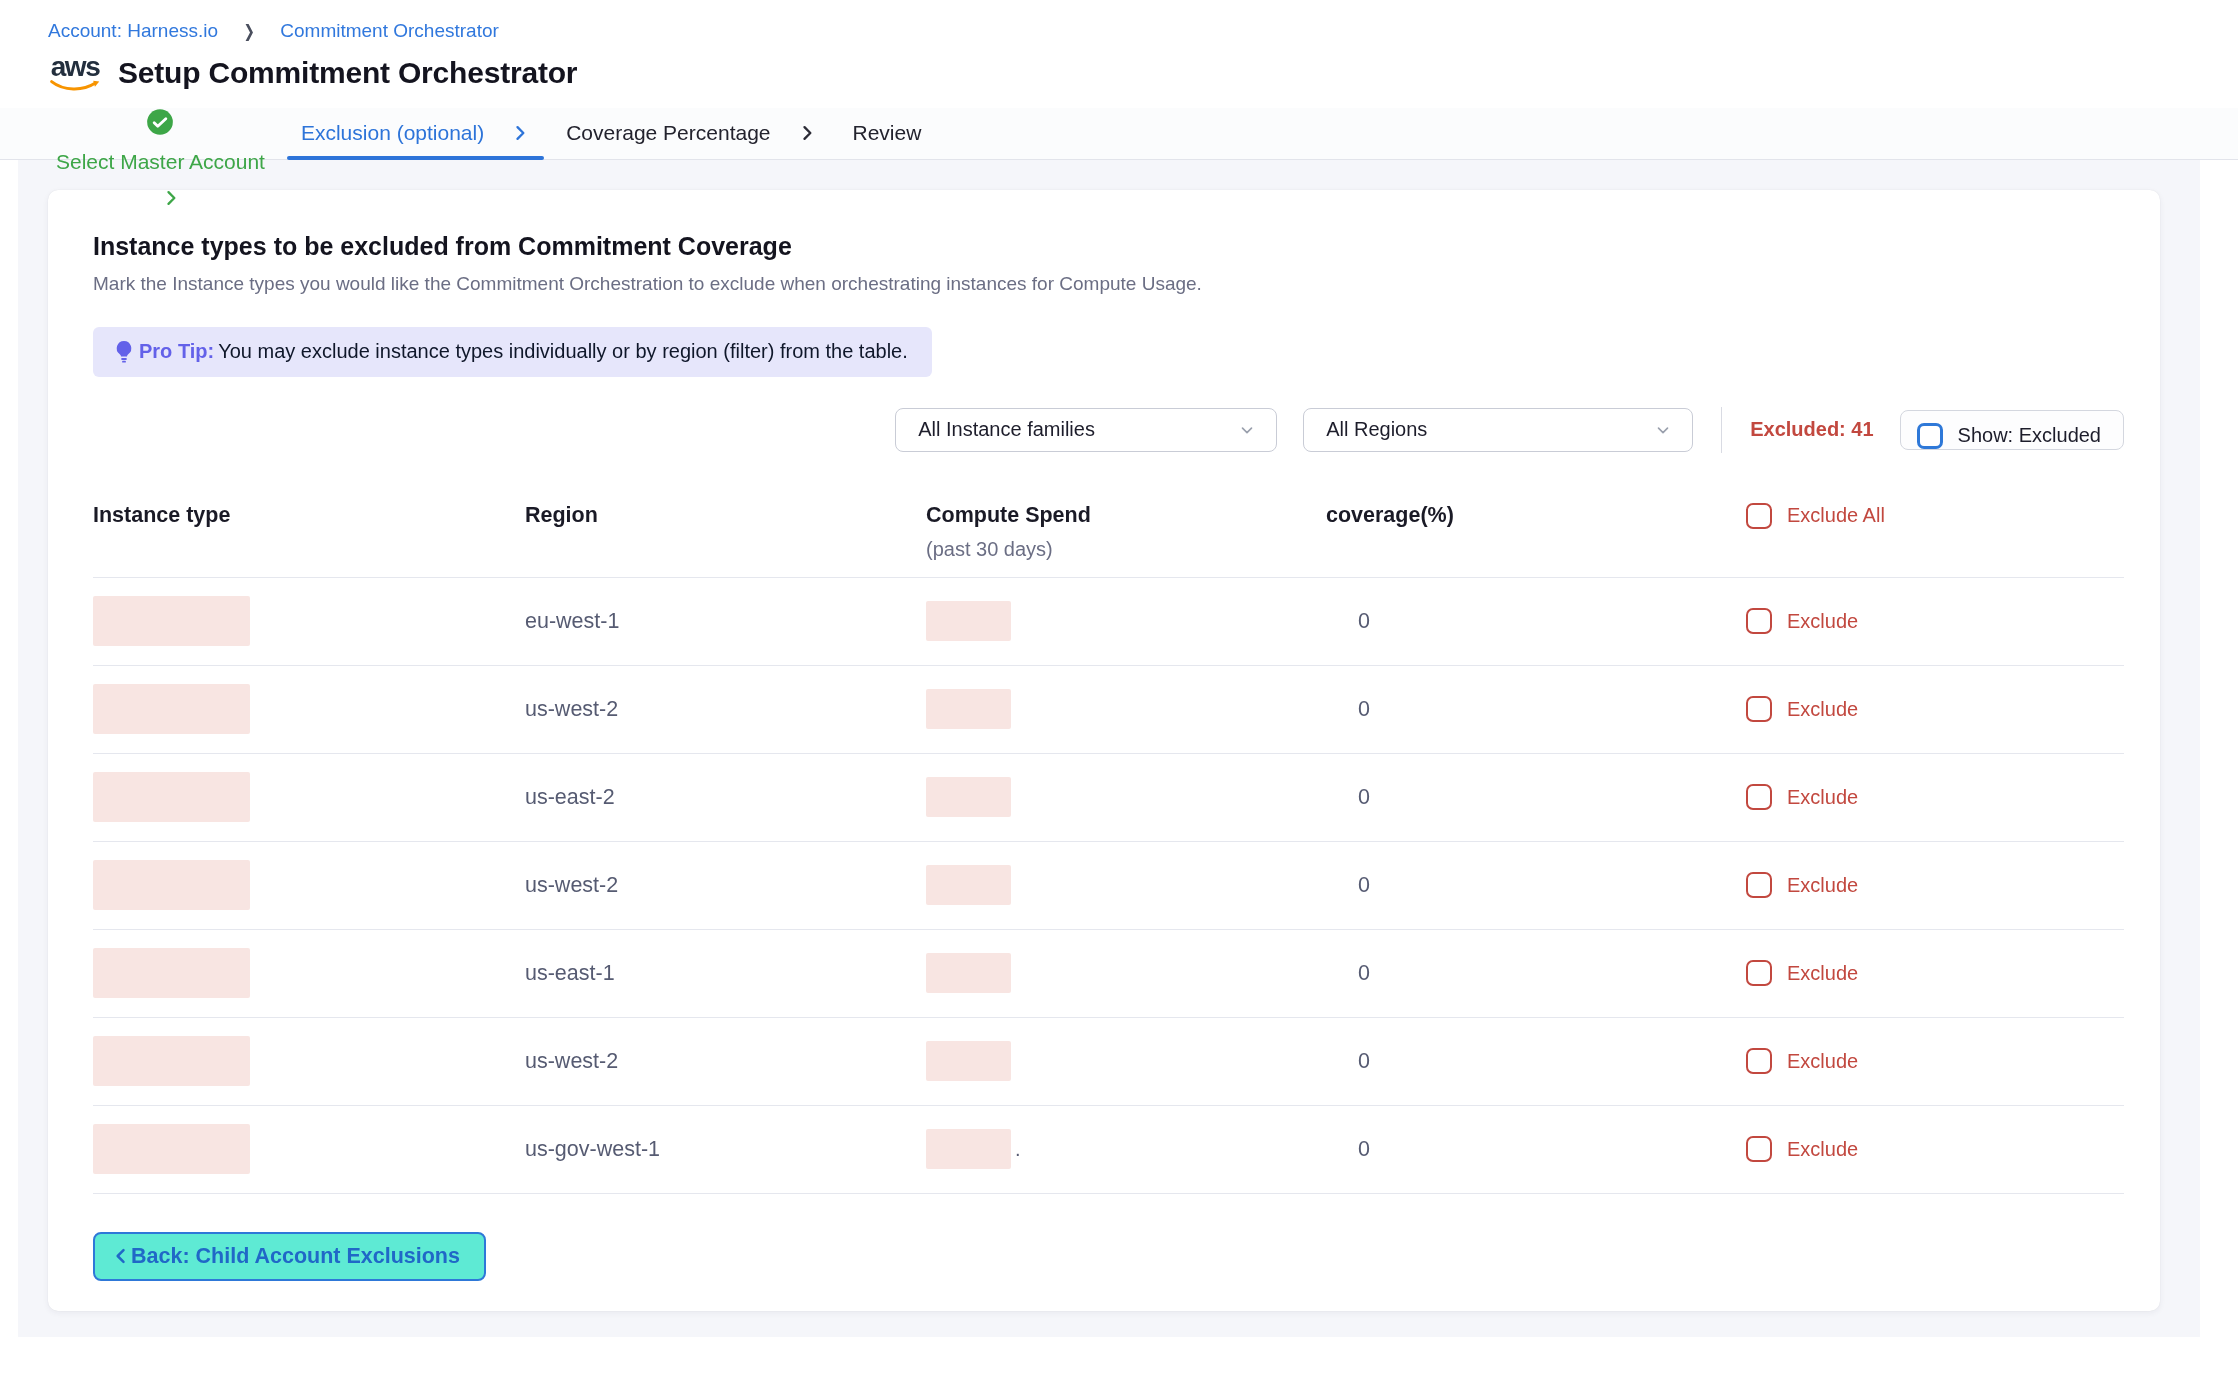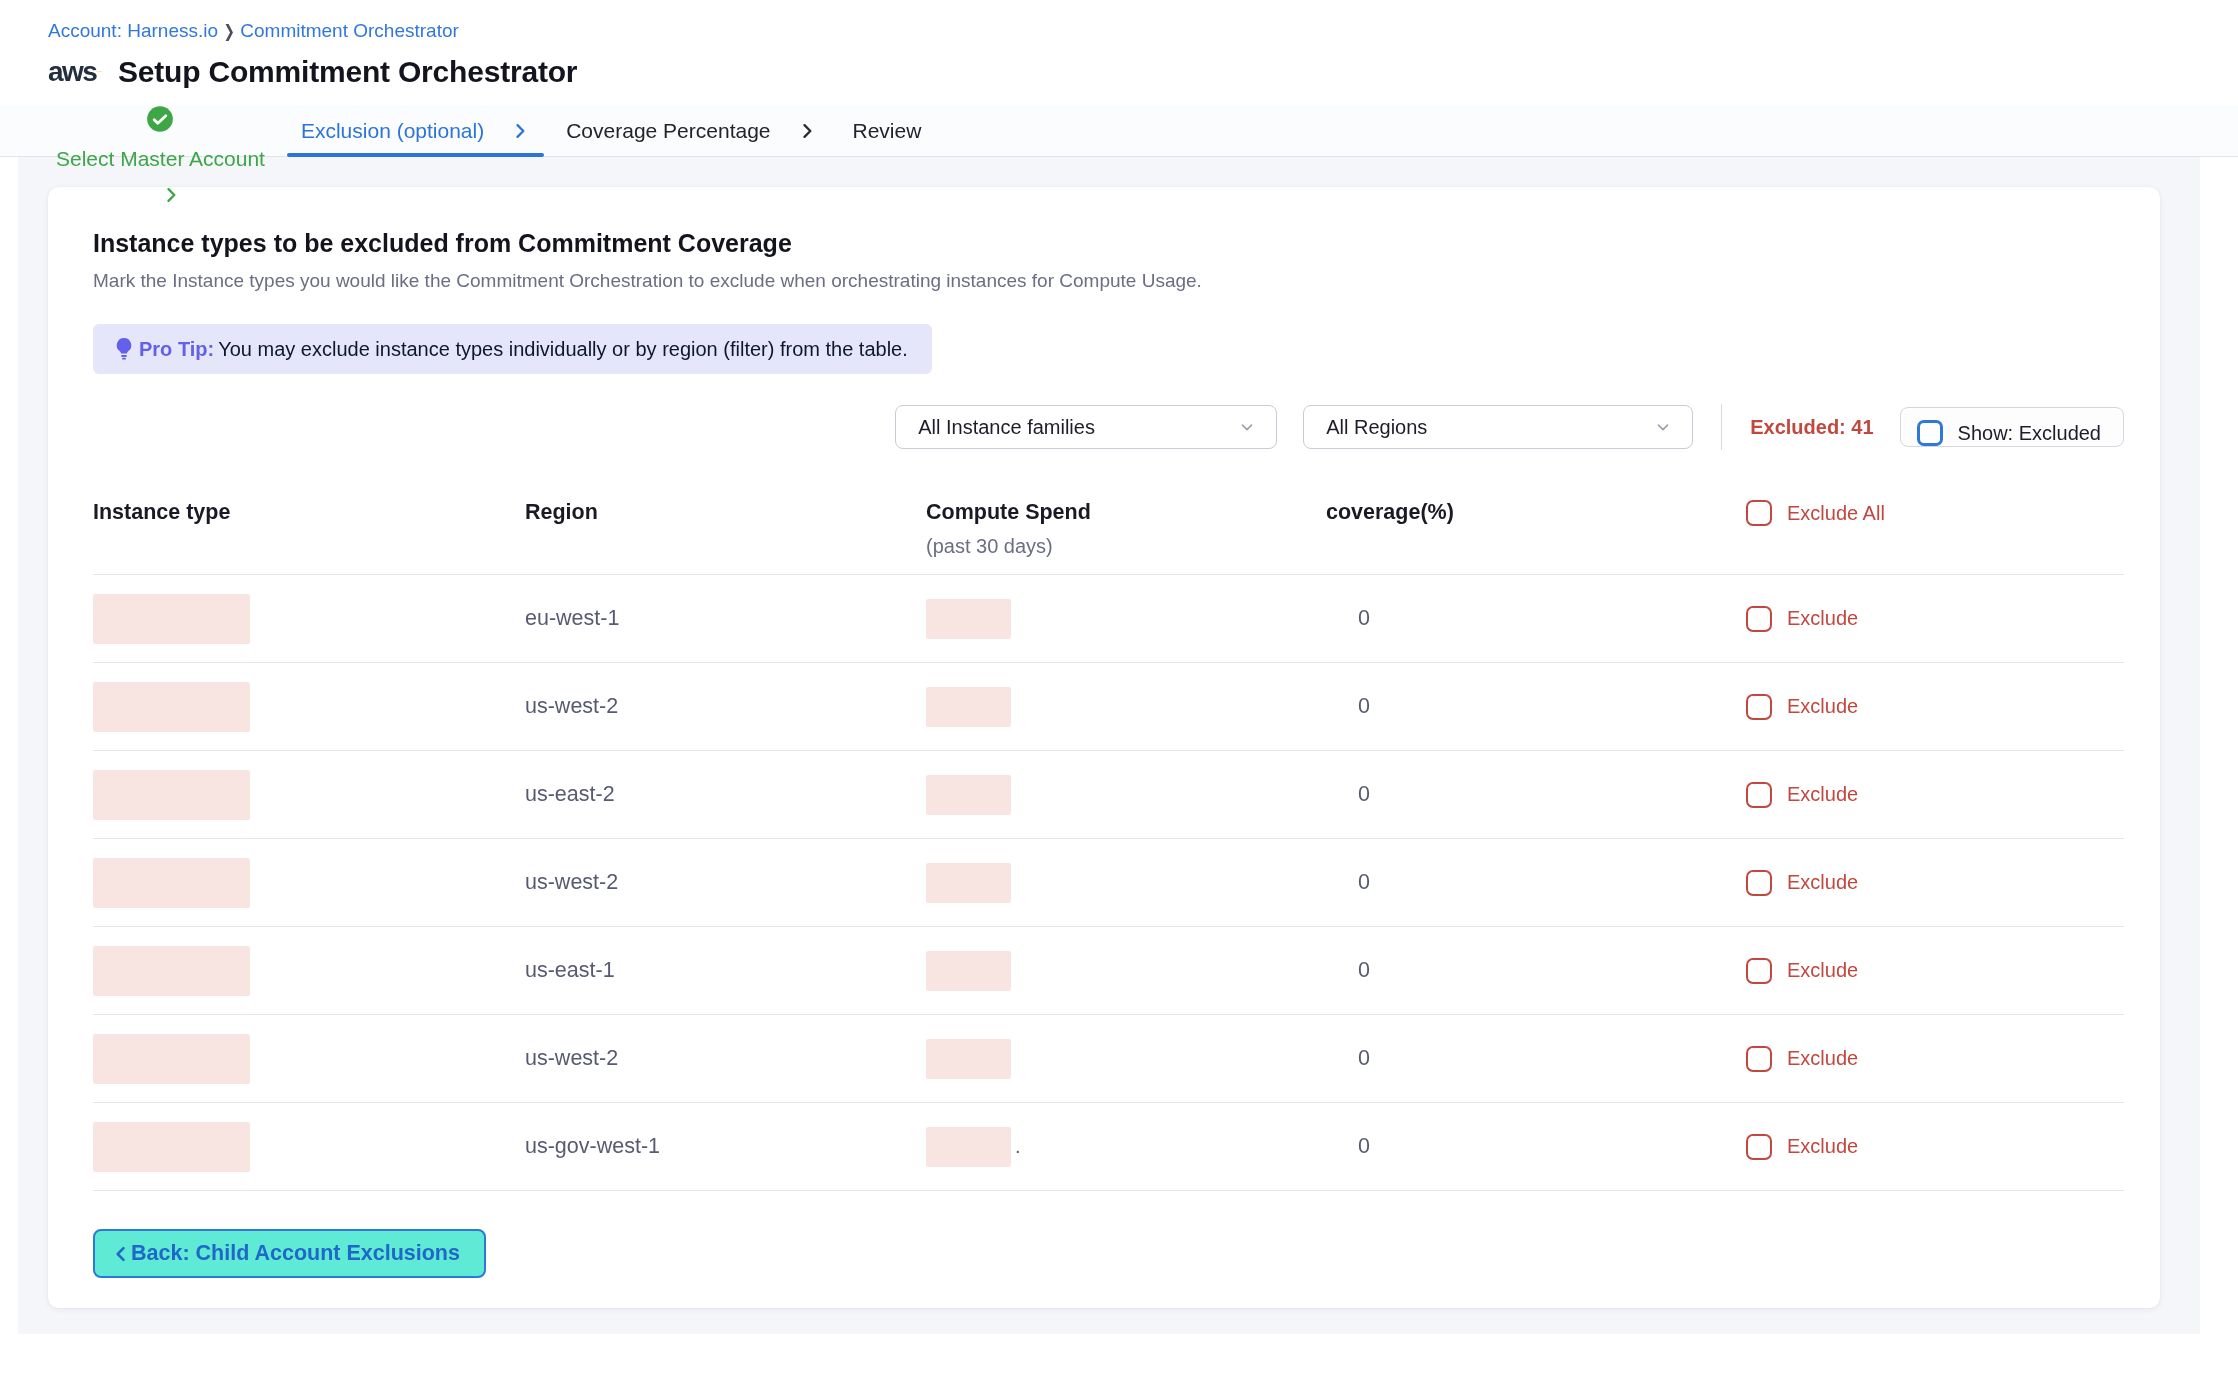--- a/index.html
+++ b/index.html
@@ -9,25 +9,25 @@
     background: #ffffff;
     color: #1d1d2b;
     width: 2238px;
     height: 1374px;
     overflow: hidden;
   }
   svg { display: block; }
 
   
   .header { padding: 20px 48px 0 48px; background: #fff; }
-  .breadcrumb { display: flex; align-items: center; gap: 4px; font-size: 19px; }
+  .breadcrumb { display: flex; align-items: center; gap: 24px; font-size: 19px; }
   .breadcrumb .crumb { color: #3178dd; cursor: pointer; }
   .breadcrumb .sep { color: #4a4f5e; font-size: 17px; font-weight: bold; transform: scaleX(.8); }
   .title-row { display: flex; align-items: center; gap: 16px; margin-top: 13px; padding-bottom: 16px; }
-  .aws-logo { display: flex; flex-direction: row; align-items: center; width: 54px; }
+  .aws-logo { display: flex; flex-direction: column; align-items: center; width: 54px; }
   .aws-text { font-weight: 700; font-size: 28px; letter-spacing: -1.5px; color: #232f3e; line-height: 0.85; }
   .page-title { font-size: 30px; font-weight: 700; color: #14141f; letter-spacing: -0.2px; }
 
   
   .tabbar {
     display: flex; align-items: stretch; height: 52px;
     padding-left: 48px; background: #fbfcfd;
     border-bottom: 1px solid #e2e4eb;
   }
   .step { position: relative; display: flex; align-items: center; gap: 26px; padding: 0 18px; font-size: 21px; }

